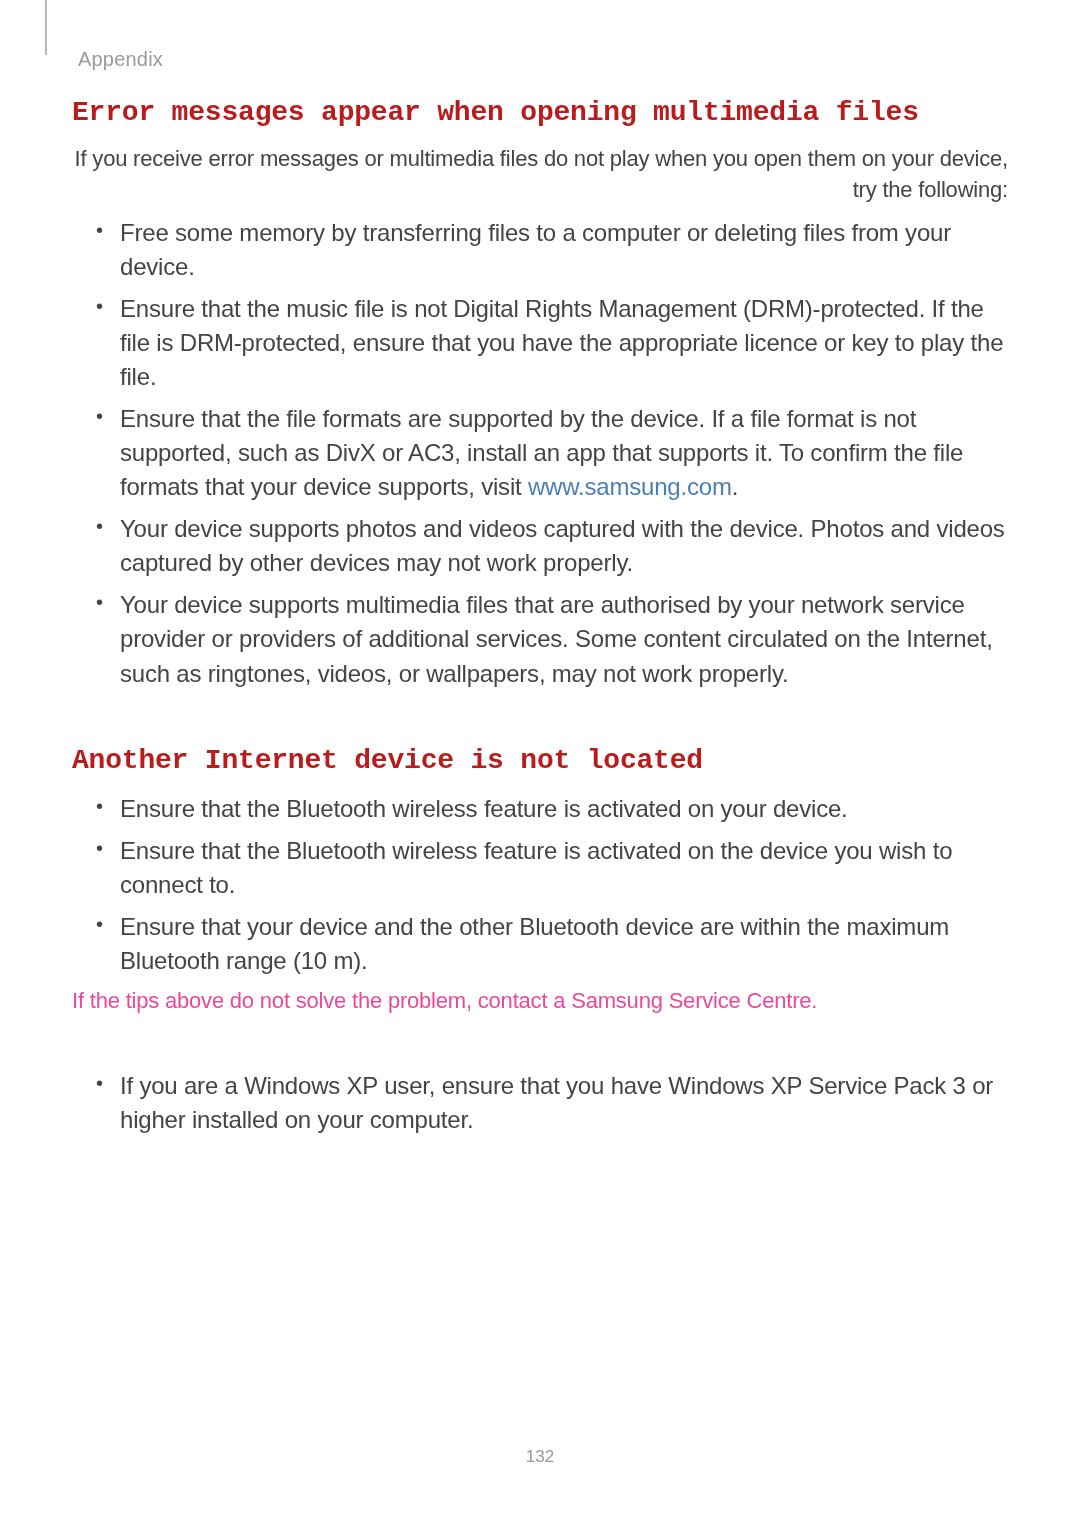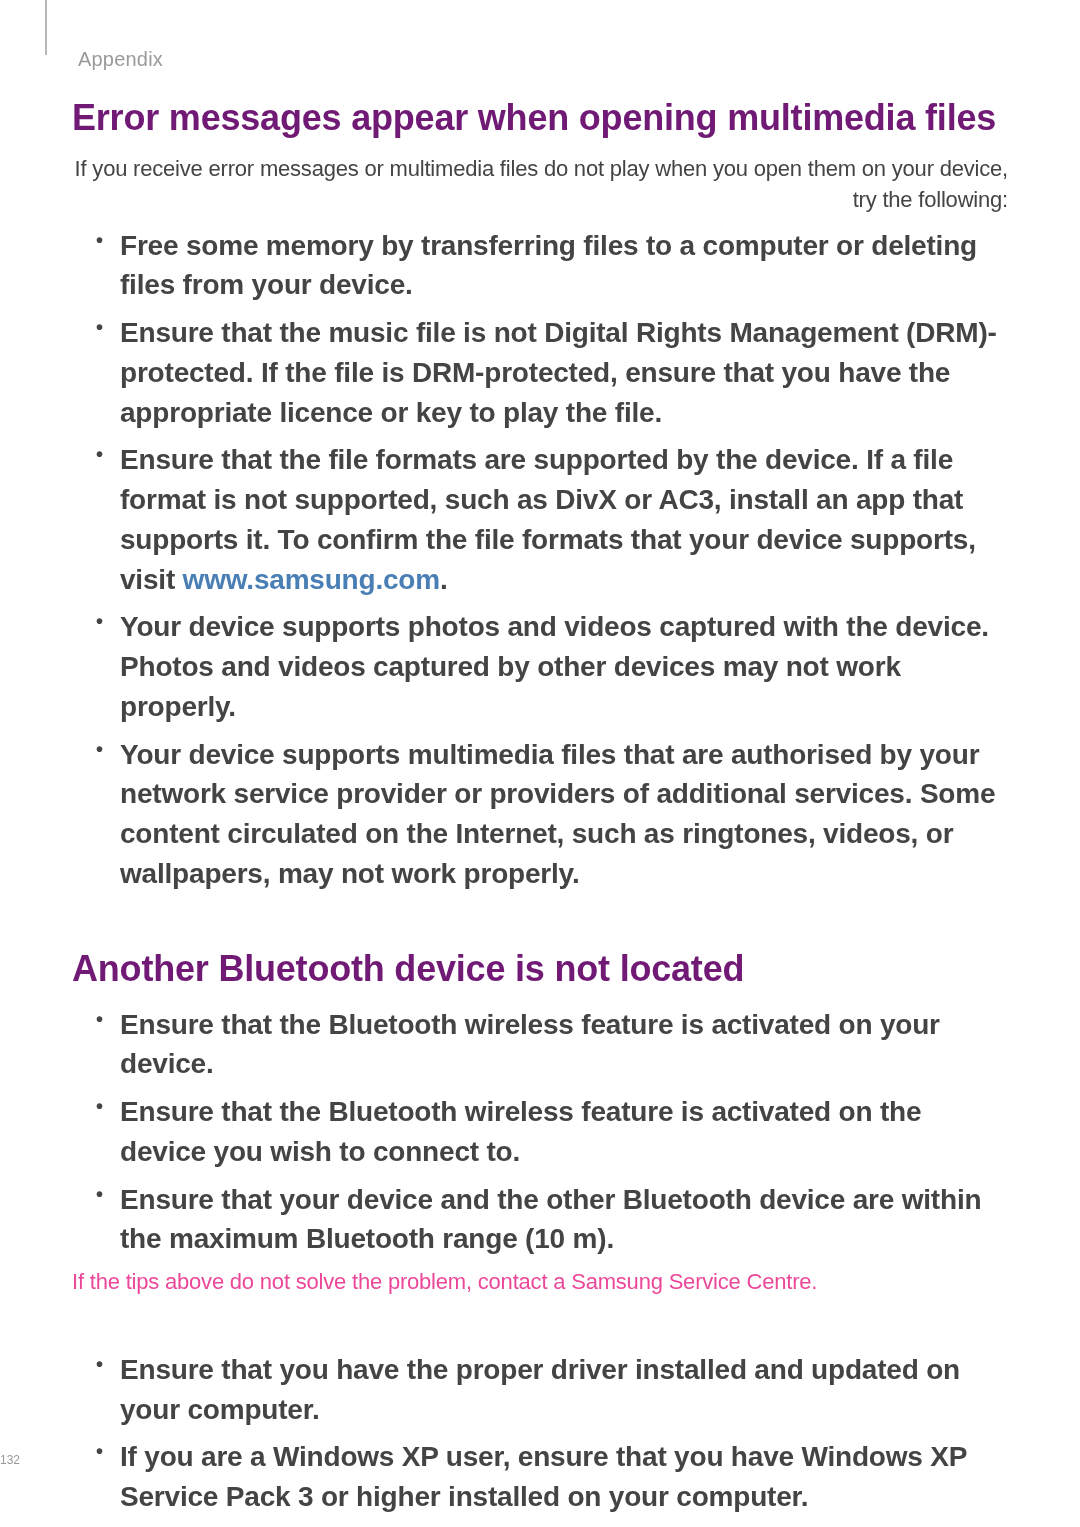--- a/index.html
+++ b/index.html
@@ -31,26 +31,27 @@
     font-weight: 400;
     letter-spacing: 0.2px;
   }
   .section {
     margin-top: 58px;
   }
   .section + .section {
     margin-top: 52px;
   }
   h2 {
-    color: #701a75;
-    font-size: 36px;
+    color: #b91c1c;
+    font-size: 28px;
     font-weight: 700;
     letter-spacing: -0.2px;
     line-height: 1.25;
     margin-bottom: 14px;
+    font-family: Liberation Mono, monospace;
   }
   p.intro {
     font-size: 22px;
     color: #444;
     line-height: 1.4;
     margin-bottom: 10px;
     letter-spacing: -0.2px;
     text-align: right;
   }
   p.outro {
@@ -59,47 +60,47 @@
     line-height: 1.4;
     margin-top: 8px;
     letter-spacing: -0.2px;
   }
   ul {
     list-style: none;
     padding-left: 30px;
   }
   li {
     position: relative;
-    font-size: 28px;
+    font-size: 24px;
     color: #444;
     line-height: 1.42;
     padding-left: 18px;
     margin: 8px 0;
     letter-spacing: -0.2px;
-    font-weight: bold;
   }
   li::before {
     content: "•";
     position: absolute;
     left: -6px;
     top: 0;
     color: #444;
     font-size: 20px;
   }
   a.link {
     color: #4a7fb5;
     text-decoration: none;
     text-align: right;
   }
   .page-num {
     position: absolute;
     bottom: 60px;
     left: 0;
     width: 100%;
-    font-size: 12px;
+    text-align: center;
+    font-size: 17px;
     color: #999;
     margin-top: 12px;
   }
   .link-after { color:#444; }
 </style>
 </head>
 <body>
 
 <div class="header-rule"></div>
 <div class="header-label">Appendix</div>
@@ -114,31 +115,30 @@
       <li>Ensure that the music file is not Digital Rights Management (DRM)-protected. If the file is DRM-protected, ensure that you have the appropriate licence or key to play the file.</li>
       <li>
         <span>Ensure that the file formats are supported by the device. If a file format is not supported, such as DivX or AC3, install an app that supports it. To confirm the file formats that your device supports, visit </span><a class="link">www.samsung.com</a><span class="link-after">.</span>
       </li>
       <li>Your device supports photos and videos captured with the device. Photos and videos captured by other devices may not work properly.</li>
       <li>Your device supports multimedia files that are authorised by your network service provider or providers of additional services. Some content circulated on the Internet, such as ringtones, videos, or wallpapers, may not work properly.</li>
     </ul>
   </div>
 
   <div class="section">
-    <h2>Another Bluetooth device is not located</h2>
+    <h2>Another Internet device is not located</h2>
     <ul>
       <li>Ensure that the Bluetooth wireless feature is activated on your device.</li>
       <li>Ensure that the Bluetooth wireless feature is activated on the device you wish to connect to.</li>
       <li>Ensure that your device and the other Bluetooth device are within the maximum Bluetooth range (10 m).</li>
     </ul>
     <p class="outro">If the tips above do not solve the problem, contact a Samsung Service Centre.</p>
   </div>
 
   <div class="section">
     <ul>
-      <li>Ensure that you have the proper driver installed and updated on your computer.</li>
       <li>If you are a Windows XP user, ensure that you have Windows XP Service Pack 3 or higher installed on your computer.</li>
     </ul>
   </div>
 
 </div>
 
 <div class="page-num">132</div>
 
 </body></html>

